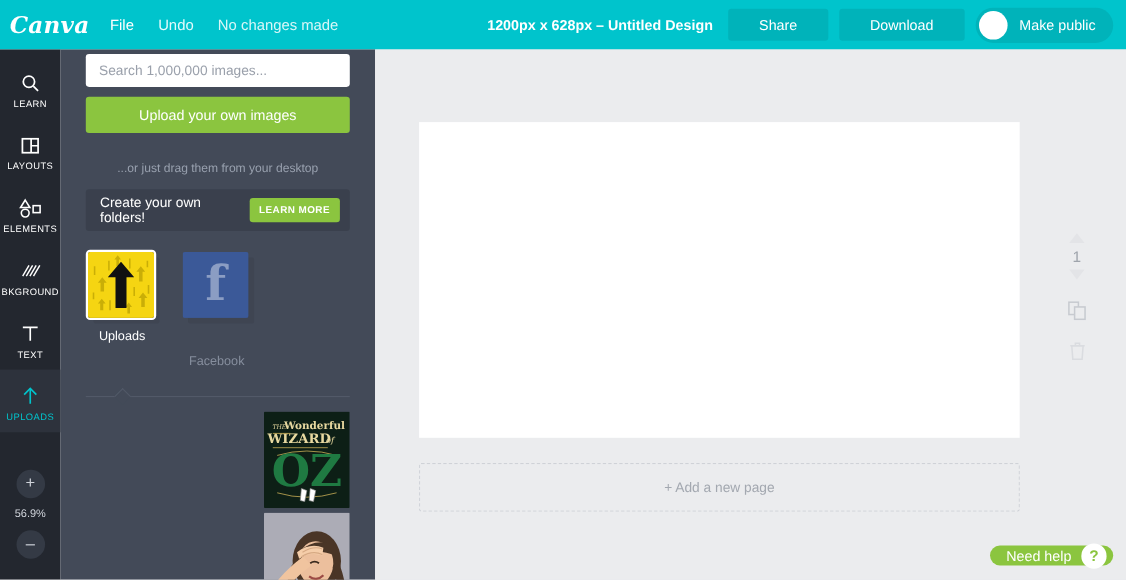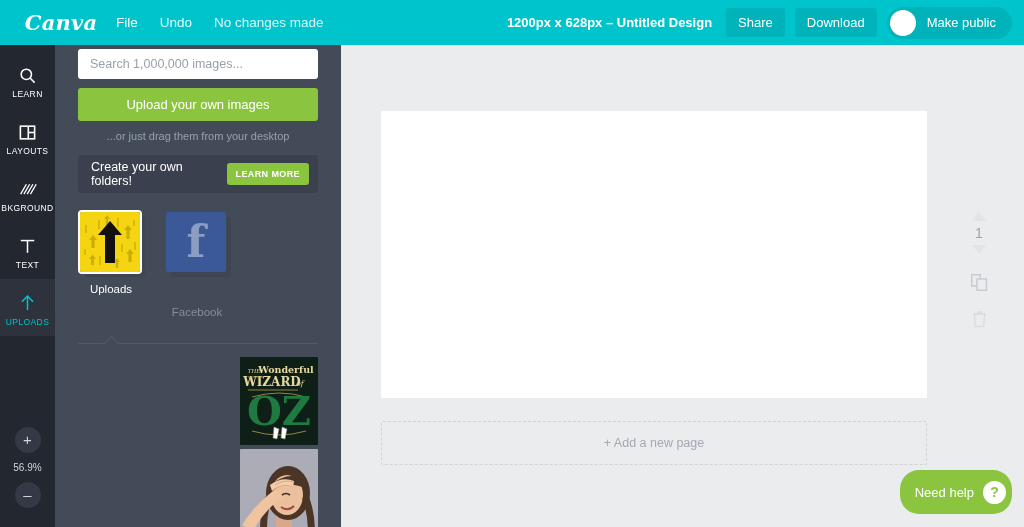--- a/index.html
+++ b/index.html
@@ -11,21 +11,21 @@
   }
   #app { position: relative; width: 1024px; height: 527px; }
 
   
   .header {
     position: absolute; left: 0; top: 0; width: 1024px; height: 45px;
     background: #00c4cc;
     display: flex; align-items: center;
   }
   .logo {
-    margin-left: 28px; width: 66px; height: 30px;
+    margin-left: 12px; width: 66px; height: 30px;
     display: flex; align-items: center; justify-content: center;
     color: #fff; font-family: "DejaVu Serif", serif;
     font-style: italic; font-size: 21px; font-weight: 700;
     letter-spacing: 0.2px;
   }
   .menu-item {
     color: #ffffff; font-size: 13.5px; margin-left: 22px;
     white-space: nowrap; line-height: 45px; cursor: pointer;
   }
   .menu-item.dim { color: #e3fbfc; }
@@ -34,21 +34,21 @@
     margin-left: auto; display: flex; align-items: center;
     margin-right: 12px;
   }
   .doc-title {
     color: #ffffff; font-size: 13px; font-weight: bold;
     margin-right: 14px; white-space: nowrap;
   }
   .hbtn {
     background: #00b3ba; color: #fff; border: none;
     font-size: 13px; font-family: "Liberation Sans", sans-serif;
-    padding: 7px 12px; border-radius: 3px; margin-right: 10px;
+    padding: 7px 28px; border-radius: 3px; margin-right: 10px;
     cursor: pointer; white-space: nowrap;
   }
   .toggle {
     display: flex; align-items: center; background: #00b3ba;
     border-radius: 18px; height: 32px; padding: 0 16px 0 3px;
     cursor: pointer;
   }
   .toggle .knob {
     width: 26px; height: 26px; border-radius: 50%;
     background: #ffffff; flex: none;
@@ -104,21 +104,21 @@
     background: #ffffff;
   }
   .search-input::placeholder { color: #9aa0ab; }
   .upload-btn {
     width: 100%; height: 33px; margin-top: 9px; border: none;
     border-radius: 3px; background: #8bc53f; color: #ffffff;
     font-size: 13px; cursor: pointer;
     font-family: "Liberation Sans", sans-serif;
   }
   .drag-hint {
-    text-align: center; color: #98a0ae; font-size: 11px; margin-top: 9px;
+    text-align: center; color: #98a0ae; font-size: 11px; margin-top: 26px;
   }
   .folders-box {
     margin-top: 13px; background: #3a404d; border-radius: 3px;
     height: 38px; display: flex; align-items: center;
     padding: 0 9px 0 13px;
   }
   .folders-box .ftext { color: #ffffff; font-size: 12.5px; flex: 1; }
   .learn-more {
     background: #8bc53f; color: #ffffff; border: none; border-radius: 3px;
     font-size: 9px; font-weight: bold; letter-spacing: 0.4px;
@@ -187,21 +187,21 @@
     display: flex; flex-direction: column; align-items: center;
   }
   .page-tools .tool {
     display: flex; align-items: center; justify-content: center;
     cursor: pointer;
   }
   .pnum { color: #9fa4ac; font-size: 14px; margin: 3px 0; }
 
   .need-help {
     position: absolute; right: 12px; bottom: 13px;
-    background: #8bc53f; border-radius: 19px; height: 44px;
+    background: #8bc53f; border-radius: 19px; height: 18px;
     display: flex; align-items: center; padding: 0 6px 0 15px;
     cursor: pointer;
   }
   .need-help .nhtext { color: #ffffff; font-size: 13px; margin-right: 9px; }
   .need-help .qmark {
     width: 23px; height: 23px; border-radius: 50%; background: #ffffff;
     color: #8bc53f; font-size: 14px; font-weight: bold;
     display: flex; align-items: center; justify-content: center;
   }
 </style>
@@ -243,20 +243,30 @@
       <div class="ricon">
         <svg width="19" height="19" viewBox="0 0 24 24" fill="none" stroke="currentColor" stroke-width="2">
           <rect x="3" y="4" width="18" height="16"></rect>
             <line x1="13" y1="4" x2="13" y2="20"></line>
             <line x1="13" y1="12" x2="21" y2="12"></line>
         </svg>
       </div>
       <div class="rlabel">LAYOUTS</div>
     </div>
 
+    <div class="rail-item">
+      <div class="ricon">
+        <svg width="22" height="19" viewBox="0 0 26 22" fill="none" stroke="currentColor" stroke-width="1.7">
+          <polygon points="7,2 12,10 2,10"></polygon>
+            <circle cx="7" cy="16" r="4.2"></circle>
+            <rect x="15.5" y="8" width="7.5" height="7.5"></rect>
+        </svg>
+      </div>
+      <div class="rlabel">ELEMENTS</div>
+    </div>
 
     <div class="rail-item">
       <div class="ricon">
         <svg width="20" height="18" viewBox="0 0 24 22" fill="none" stroke="currentColor" stroke-width="1.6">
           <line x1="3" y1="16" x2="10" y2="4"></line>
             <line x1="7" y1="16" x2="14" y2="4"></line>
           <line x1="11" y1="16" x2="18" y2="4"></line>
             <line x1="15" y1="16" x2="22" y2="4"></line>
         </svg>
       </div>

